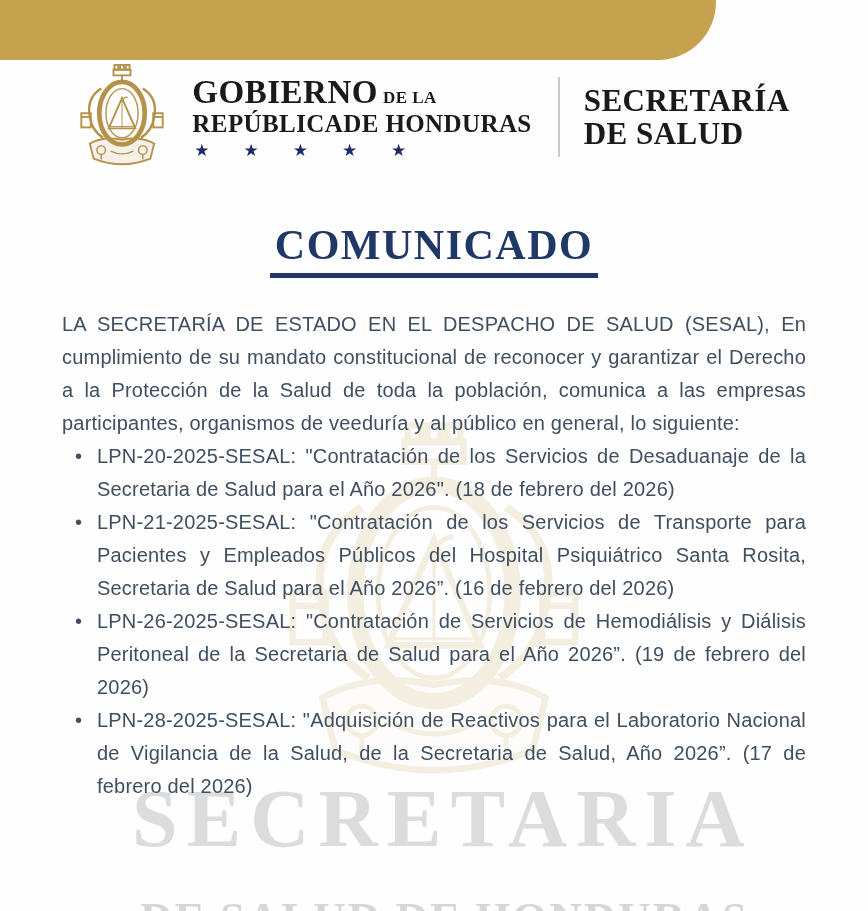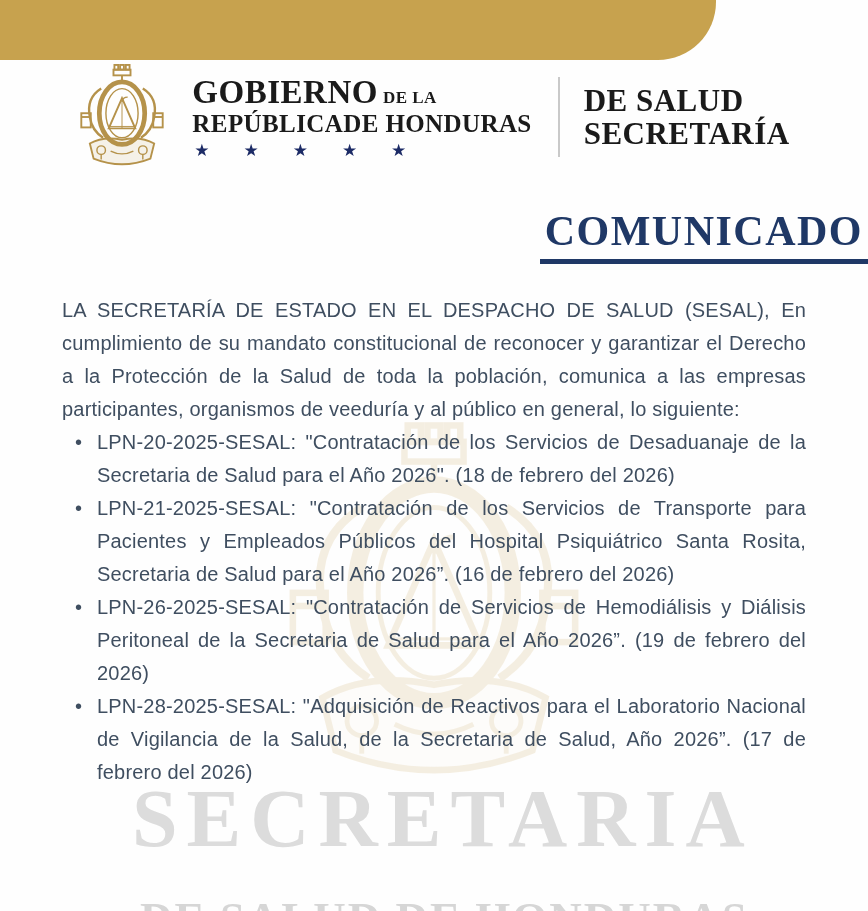--- a/index.html
+++ b/index.html
@@ -65,21 +65,21 @@
     display:flex;justify-content:space-between;
     width:212px;margin-top:3px;margin-left:2px;
     color:var(--star-navy);font-size:17px;line-height:1;
   }
   .divider{width:2px;height:80px;background:var(--divider-gray);margin:0 14px 0 16px;flex:none;}
   .ministry{
     font-family:"Liberation Serif",serif;font-weight:bold;color:var(--header-black);
     font-size:31px;line-height:1.08;letter-spacing:.5px;white-space:nowrap;
   }
   
-  .title-wrap{position:relative;z-index:1;text-align:right;margin-top:38px;}
+  .title-wrap{position:relative;z-index:1;text-align:center;margin-top:52px;}
   .title{
     display:inline-block;
     font-family:"Liberation Serif",serif;font-weight:bold;
     font-size:42px;letter-spacing:1.5px;color:var(--navy);
     border-bottom:5px solid var(--navy);
     padding:0 5px 5px 5px;line-height:1.1;
   }
   
   .content{
     position:relative;z-index:1;
@@ -164,22 +164,22 @@
       <div class="stars">
         <span>★</span>
         <span>★</span>
         <span>★</span>
         <span>★</span>
         <span>★</span>
       </div>
     </div>
     <div class="divider"></div>
     <div class="ministry">
+      <div>SECRETARÍA</div>
       <div>DE SALUD</div>
-      <div>SECRETARÍA</div>
     </div>
   </div>
 
   <div class="title-wrap">
     <h1 class="title">COMUNICADO</h1>
   </div>
 
   <div class="content">
     <p>LA SECRETARÍA DE ESTADO EN EL DESPACHO DE SALUD (SESAL), En cumplimiento de su mandato constitucional de reconocer y garantizar el Derecho a la Protección de la Salud de toda la población, comunica a las empresas participantes, organismos de veeduría y al público en general, lo siguiente:</p>
     <ul class="lpn-list">

